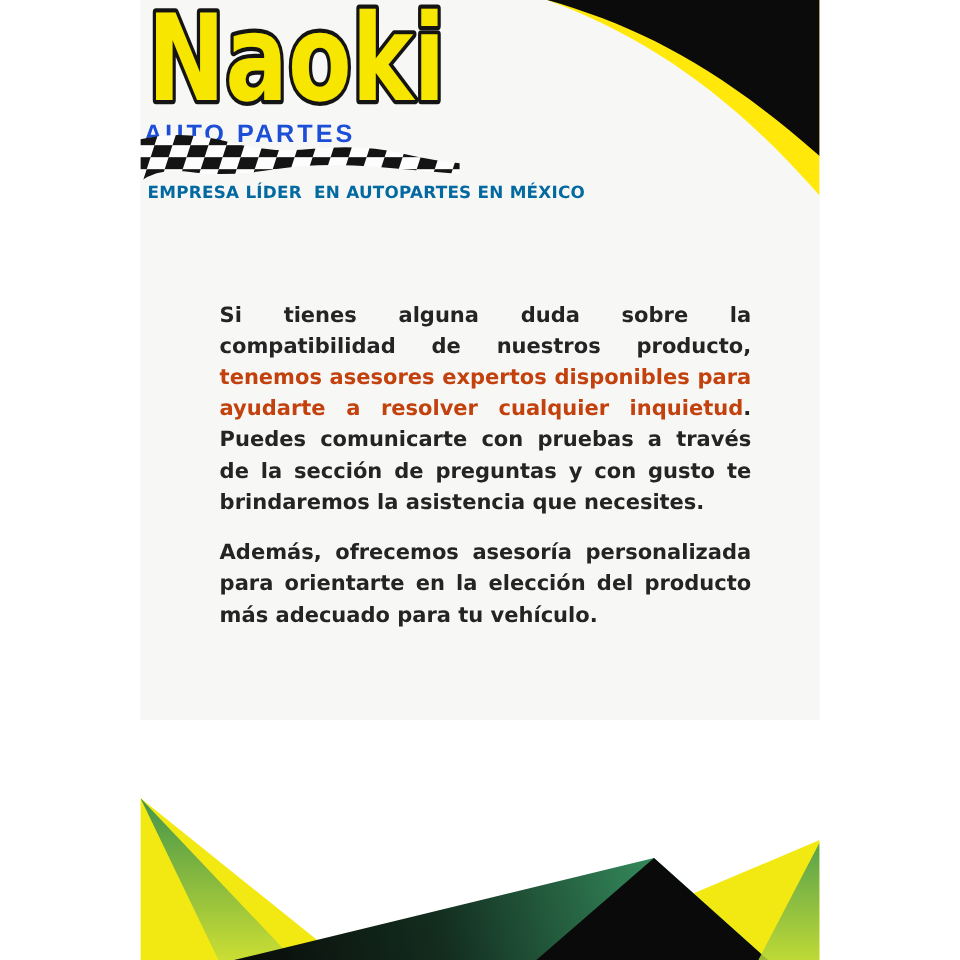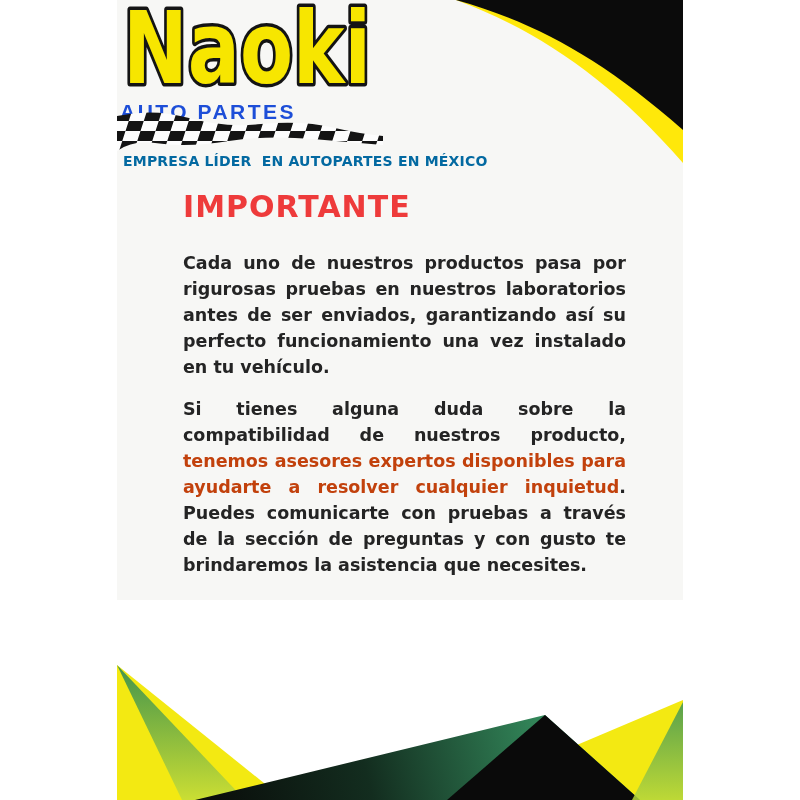--- a/index.html
+++ b/index.html
@@ -85,21 +85,20 @@
             <rect width="30" height="20" fill="#fdfdfd"></rect>
             <rect width="15" height="10" fill="#141414"></rect>
             <rect x="15" y="10" width="15" height="10" fill="#141414"></rect>
           </pattern>
         </defs>
         <path d="M0,5 Q36,-3 72,7 Q108,17 144,13 Q186,9 218,17 Q244,23 266,25 L266,34 Q230,31 196,28 Q150,24 112,30 Q70,37 38,32 Q16,29 0,40 Z" fill="url(#chk)"></path>
       </svg>
       <div class="tagline">EMPRESA LÍDER  EN AUTOPARTES EN MÉXICO</div>
     </div>
 
-    <h1 class="heading">IMPORTANTE</h1>
 
     <div class="body-text">
-      <p><span>Cada uno de nuestros productos pasa por rigurosas pruebas en nuestros laboratorios antes de ser enviados, garantizando así su perfecto funcionamiento una vez instalado en tu vehículo.</span></p>
       <p><span>Si tienes alguna duda sobre la compatibilidad de nuestros producto, </span><span class="hl">tenemos asesores expertos disponibles para ayudarte a resolver cualquier inquietud</span><span>. Puedes comunicarte con pruebas a través de la sección de preguntas y con gusto te brindaremos la asistencia que necesites.</span></p>
+      <p><span>Además, ofrecemos asesoría personalizada para orientarte en la elección del producto más adecuado para tu vehículo.</span></p>
     </div>
 
   </div>
 </div>
 
 </body></html>

